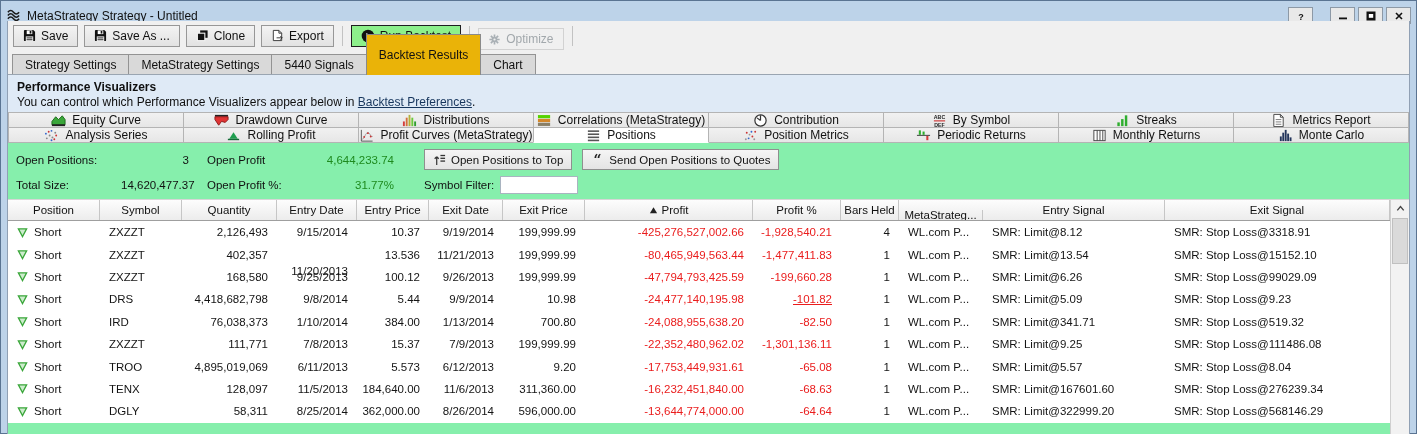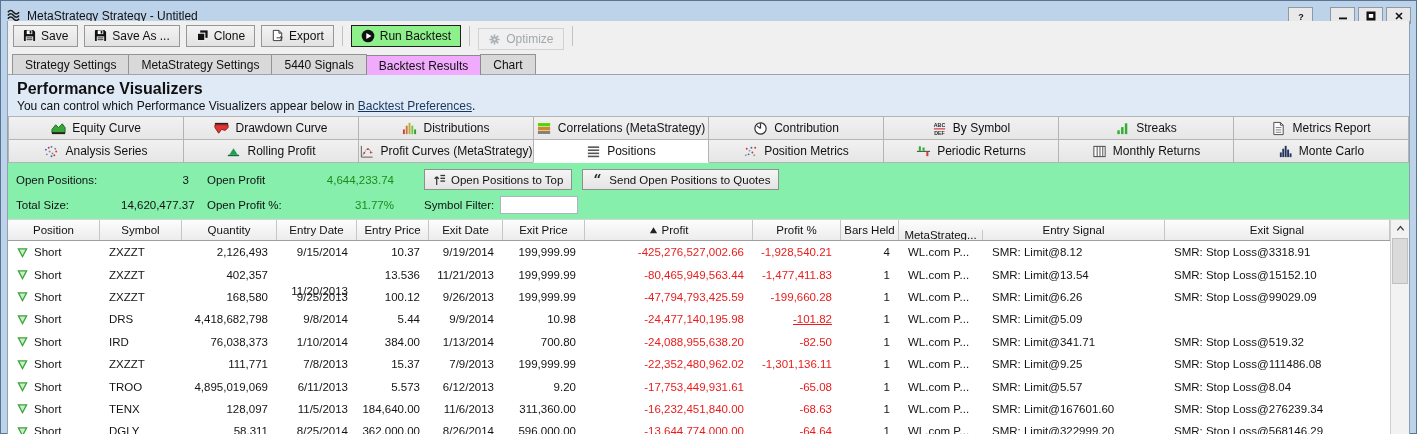--- a/index.html
+++ b/index.html
@@ -15,29 +15,29 @@
   
   .toolbar{height:29px;background:#f0f0f0;display:flex;align-items:center;gap:6px;padding:0 5px;flex:0 0 auto;}
   .tbtn{height:22px;display:flex;align-items:center;gap:5px;padding:0 9px;background:linear-gradient(#f3f3f3,#e2e2e2);border:1px solid #979797;font-size:12px;color:#111;cursor:default;box-sizing:border-box;}
   .tbtn.highlighted{background:#8df08b;border:1px solid #1f1f1f;}
   .tbtn.disabled{background:#f0f0f0;border:1px solid #d2d2d2;color:#a2a8ac;margin-top:7px;}
   .tsep{width:1px;height:20px;background:#c2c2c2;margin:0 2px;}
   .ic{display:inline-flex;align-items:center;justify-content:center;line-height:0;}
   
   .maintabs{height:24px;background:#f0f0f0;display:flex;align-items:flex-end;padding:0 4px;border-bottom:1px solid #9aa5b1;flex:0 0 auto;}
   .mtab{height:20px;display:flex;align-items:center;padding:0 12px;background:#d9d9d9;border:1px solid #939393;border-bottom:none;margin-right:-1px;font-size:12px;color:#111;box-sizing:border-box;}
-  .mtab.active{height:20px;background:#f0abfc;border-color:#8a8a8a;position:relative;z-index:2;margin-bottom:-1px;}
+  .mtab.active{height:41px;background:#eab308;border-color:#8a8a8a;position:relative;z-index:2;margin-bottom:-1px;}
   
   .content{flex:1;background:#dfeaf6;display:flex;flex-direction:column;overflow:hidden;}
   .pv-header{padding:5px 9px 3px 9px;}
-  .pv-title{font-size:16px;font-weight:bold;color:#101010;}
+  .pv-title{font-size:12px;font-weight:bold;color:#101010;}
   .pv-sub{font-size:12px;color:#101010;margin-top:1px;}
   .pv-link{color:#17365d;text-decoration:underline;cursor:pointer;}
   
-  .viz-row{display:flex;height:24px;flex:0 0 auto;}
+  .viz-row{display:flex;height:16px;flex:0 0 auto;}
   .viz-row.second{margin-top:-1px;}
   .vtab{flex:1;display:flex;align-items:center;justify-content:center;gap:6px;background:linear-gradient(#f1f1f1,#e6e6e6);border:1px solid #b4b4b4;font-size:12px;color:#111;overflow:hidden;white-space:nowrap;box-sizing:border-box;}
   .vtab + .vtab{margin-left:-1px;}
   .vtab.active{background:#fff;border-bottom-color:#fff;position:relative;z-index:3;}
   
   .positions-panel{flex:1;background:#86efac;display:flex;flex-direction:column;overflow:hidden;}
   .stats{display:grid;grid-template-columns:105px 68px 18px 95px 92px 16px 1fr;row-gap:6px;align-items:center;padding:6px 8px 5px 8px;font-size:11.5px;color:#111;flex:0 0 auto;}
   .stat-val{text-align:right;}
   .green{color:#1e8a1e;}
   .stat-actions{display:flex;align-items:center;gap:10px;padding-left:14px;}
@@ -666,20 +666,23 @@
                   </div>
                   <div class="td r" style="flex: 0 0 58px;">
                     <span>1</span>
                   </div>
                   <div class="td l" style="flex: 0 0 84px;">
                     <span>WL.com P...</span>
                   </div>
                   <div class="td l" style="flex: 0 0 182px;">
                     <span>SMR: Limit@5.09</span>
                   </div>
+                  <div class="td l" style="flex: 1 1 auto;">
+                    <span>SMR: Stop Loss@9.23</span>
+                  </div>
                 </div>
                 <div class="tr">
                   <div class="td l pos-cell" style="flex: 0 0 92px;">
                     <span class="ic">
                       <svg viewBox="0 0 12 12" width="11" height="11">
                         <path d="M1.5 2h9L6 10.5z" fill="#cdeccd" stroke="#3aa63a" stroke-width="1.4"></path>
                       </svg>
                     </span>
                     <span>Short</span>
                   </div>

